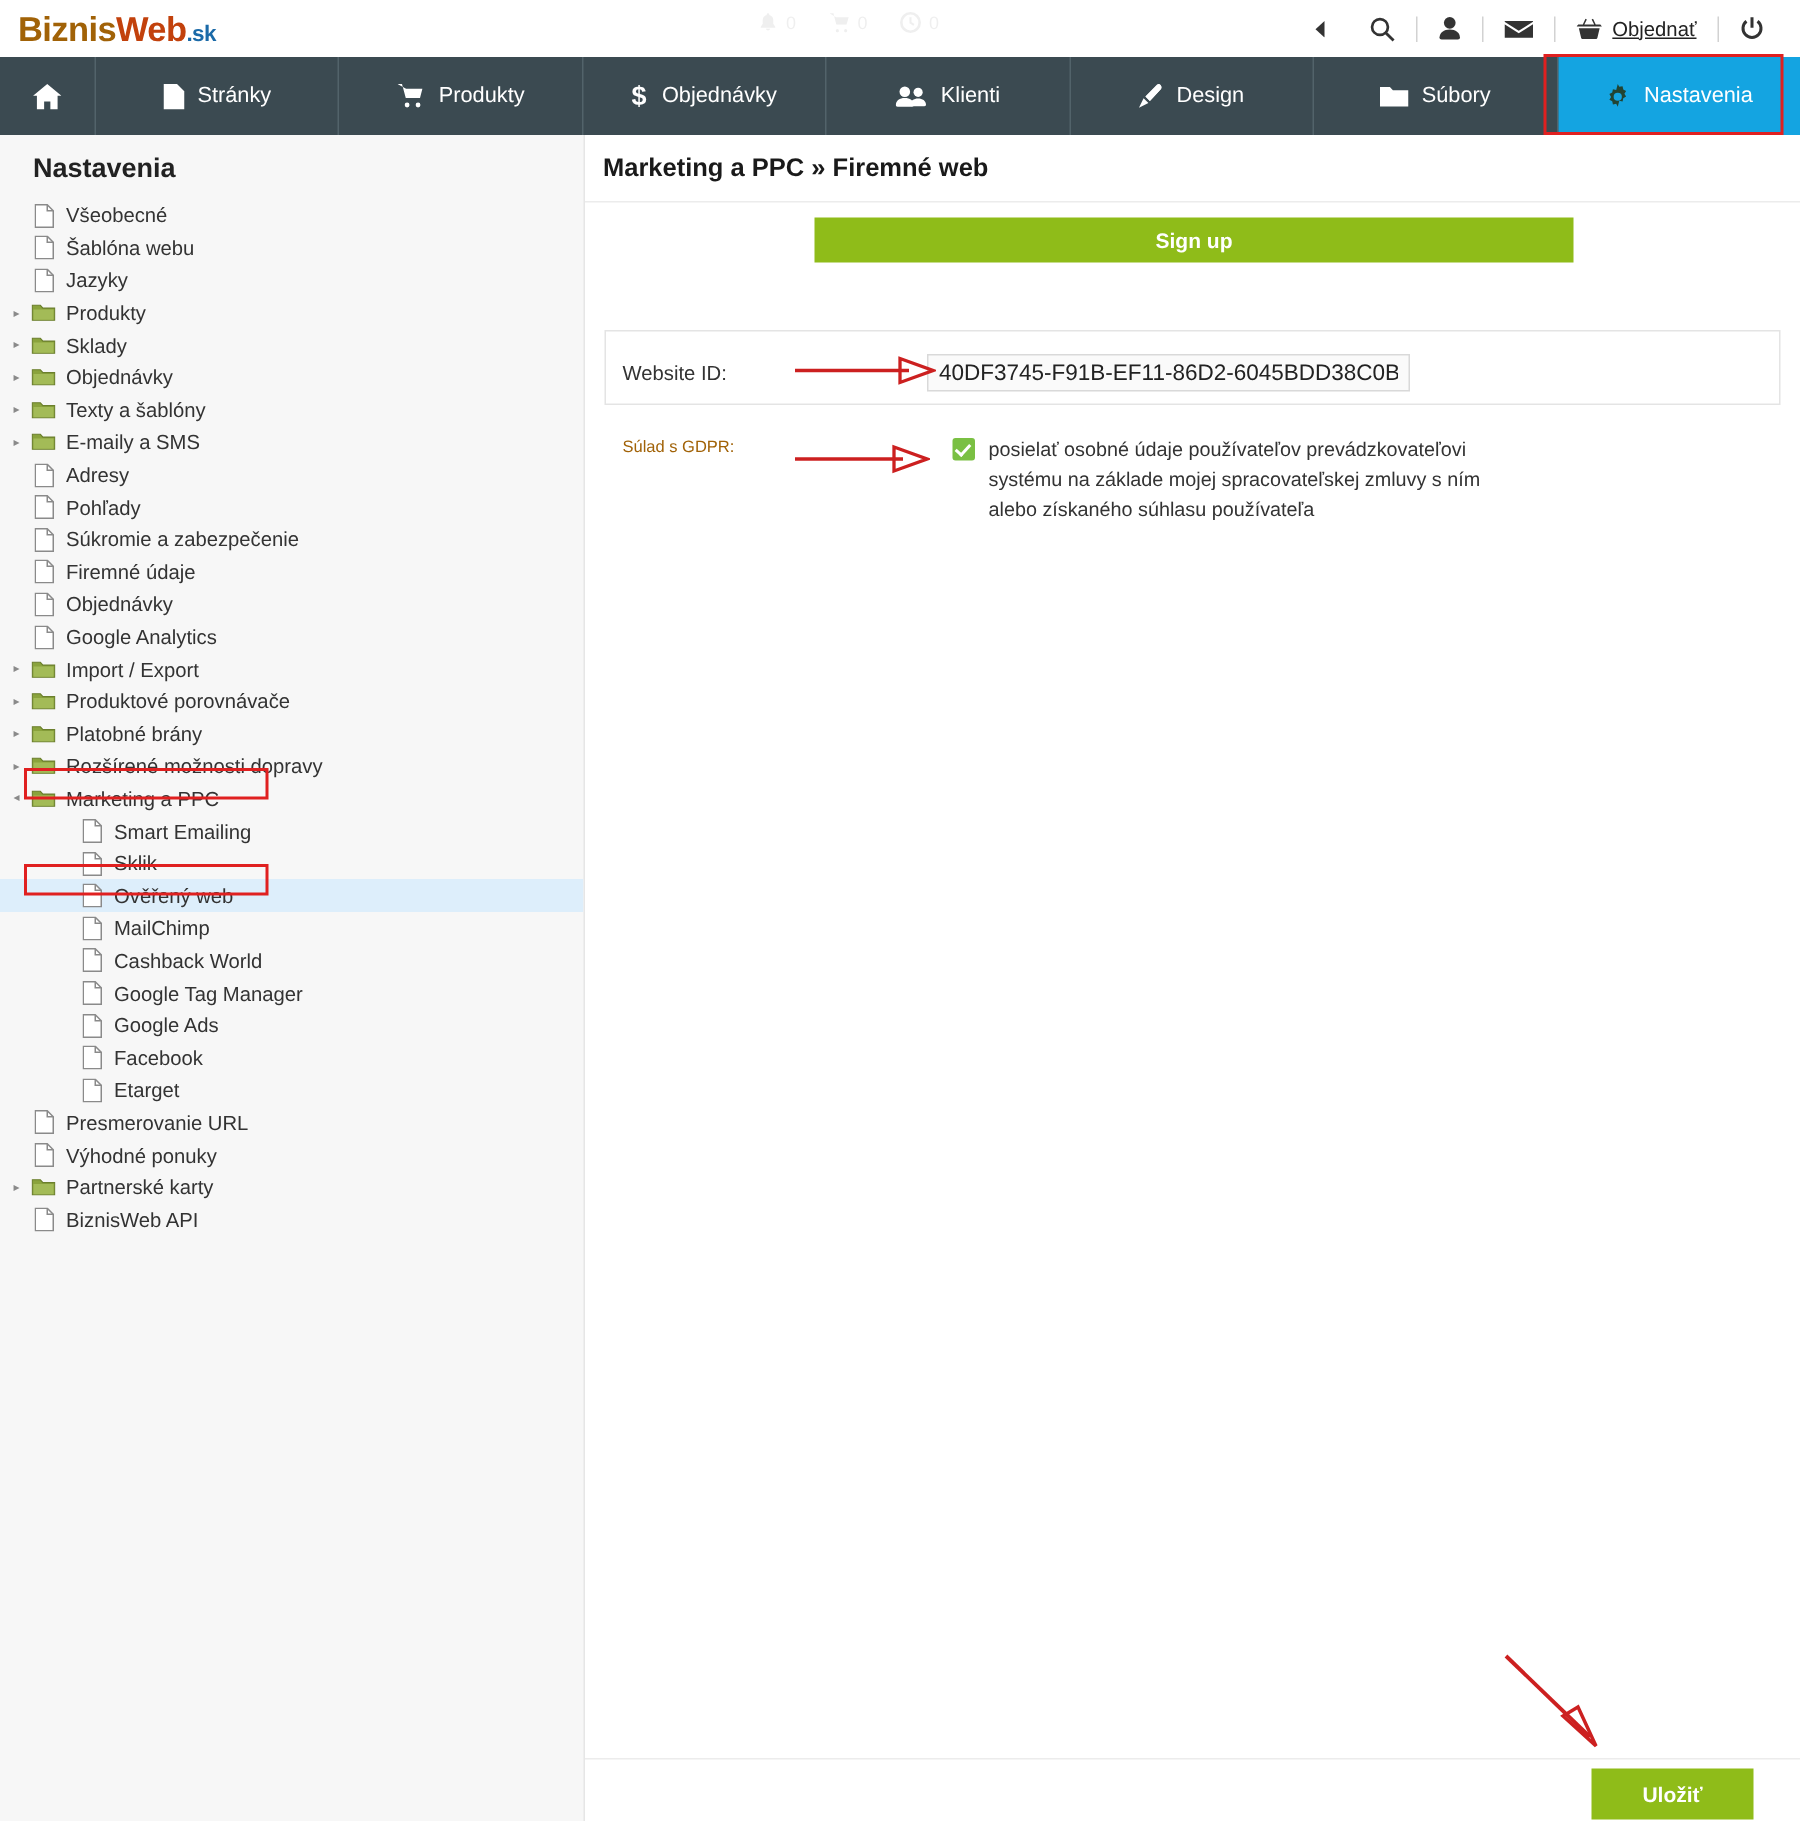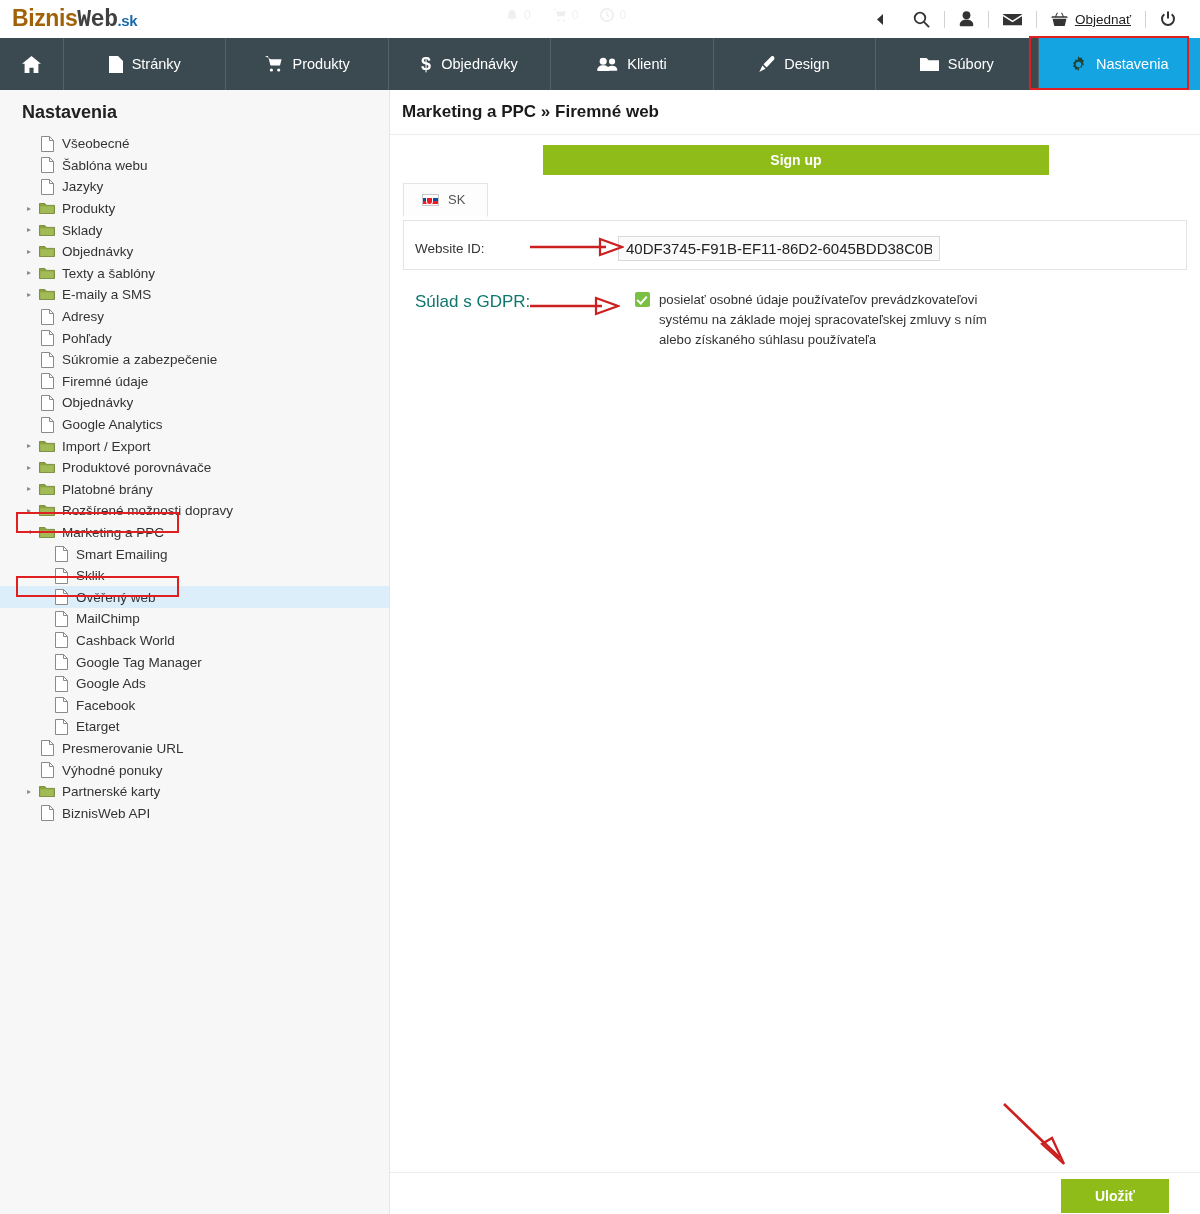--- a/index.html
+++ b/index.html
@@ -15,21 +15,21 @@
   .topbar {
     position: absolute; top: 0; left: 0; width: 1200px; height: 38px;
     background: #ffffff;
     display: flex; align-items: center;
   }
   .logo {
     margin-left: 12px; font-size: 23px; font-weight: bold; letter-spacing: -0.4px;
     white-space: nowrap;
   }
   .logo .l-biznis { color: #a16207; }
-  .logo .l-web { color: #404040; font-family: Liberation Mono, monospace; }
+  .logo .l-web { color: #c2410c; }
   .logo .l-sk { color: #1b6aa8; font-size: 15px; }
 
   .top-faded {
     position: absolute; left: 505px; top: 8px;
     display: flex; align-items: center; gap: 22px;
     opacity: 0.075;
   }
   .top-faded .fi { display: flex; align-items: center; gap: 5px; font-size: 12px; color: #333; }
   .top-faded svg { display: block; }
 
@@ -84,21 +84,21 @@
     display: flex; align-items: center; height: 21.6px;
     font-size: 13.5px; color: #333; white-space: nowrap;
   }
   .tree li.sel { background: #ddeefb; }
   .arrow {
     width: 14px; display: inline-block; text-align: center;
     font-size: 8px; color: #8a8a8a; line-height: 1; flex: 0 0 14px;
   }
   .ic { width: 22px; flex: 0 0 22px; display: flex; align-items: center; justify-content: center; }
   .lbl { padding-left: 4px; }
-  .lvl0 { padding-left: 22px; }
+  .lvl0 { padding-left: 4px; }
   .lvl1 { padding-left: 36px; }
   .hl-box {
     position: absolute; border: 2px solid #e02020; pointer-events: none; z-index: 5;
   }
 
   
   .content {
     position: absolute; top: 90px; left: 390px; width: 810px; height: 1124px;
     background: #ffffff;
   }
@@ -144,21 +144,21 @@
   .field-row { position: absolute; left: 13px; top: 146px; width: 784px;
                display: flex; align-items: center; }
   .field-label { font-size: 13.5px; color: #333; width: 215px; padding-left: 12px; }
   .id-input {
     width: 322px; height: 25px; border: 1px solid #d9d9d9; background: #fafafa;
     font-size: 15px; color: #222; padding: 0 7px;
     font-family: "Liberation Sans", sans-serif;
   }
 
   .gdpr-row { position: absolute; left: 13px; top: 200px; width: 784px; display: flex; }
-  .gdpr-label { font-size: 17px; color: #0f766e; width: 215px; padding-left: 12px; padding-top: 2px; }
+  .gdpr-label { font-size: 11px; color: #a16207; width: 215px; padding-left: 12px; padding-top: 2px; }
   .gdpr-body { display: flex; gap: 9px; padding-left: 17px; }
   .cbx {
     width: 15px; height: 15px; flex: 0 0 15px; background: #7ac043;
     border-radius: 2px; position: relative; margin-top: 2px; cursor: pointer;
   }
   .cbx:after {
     content: ""; position: absolute; left: 4px; top: 2px;
     width: 4px; height: 8px; border: solid #ffffff;
     border-width: 0 2px 2px 0; transform: rotate(42deg);
   }
@@ -635,31 +635,20 @@
 
   <div class="hl-box" style="left:16px; top:512px; width:163px; height:21px;"></div>
   <div class="hl-box" style="left:16px; top:576px; width:163px; height:21px;"></div>
 
   <div class="content">
     <div class="page-title">Marketing a PPC » Firemné web</div>
     <div class="title-rule"></div>
 
     <button class="signup-btn">Sign up</button>
 
-    <div class="langtabs">
-      <div class="langtab">
-        <span class="flag-sk">
-          <span class="fb f1"></span>
-            <span class="fb f2"></span>
-            <span class="fb f3"></span>
-          <span class="shield"></span>
-        </span>
-        <span>SK</span>
-      </div>
-    </div>
 
     <div class="panel"></div>
 
     <div class="field-row">
       <span class="field-label">Website ID:</span>
       <input class="id-input" type="text" value="40DF3745-F91B-EF11-86D2-6045BDD38C0B" style="">
     </div>
 
     <div class="gdpr-row">
       <span class="gdpr-label">Súlad s GDPR:</span>

